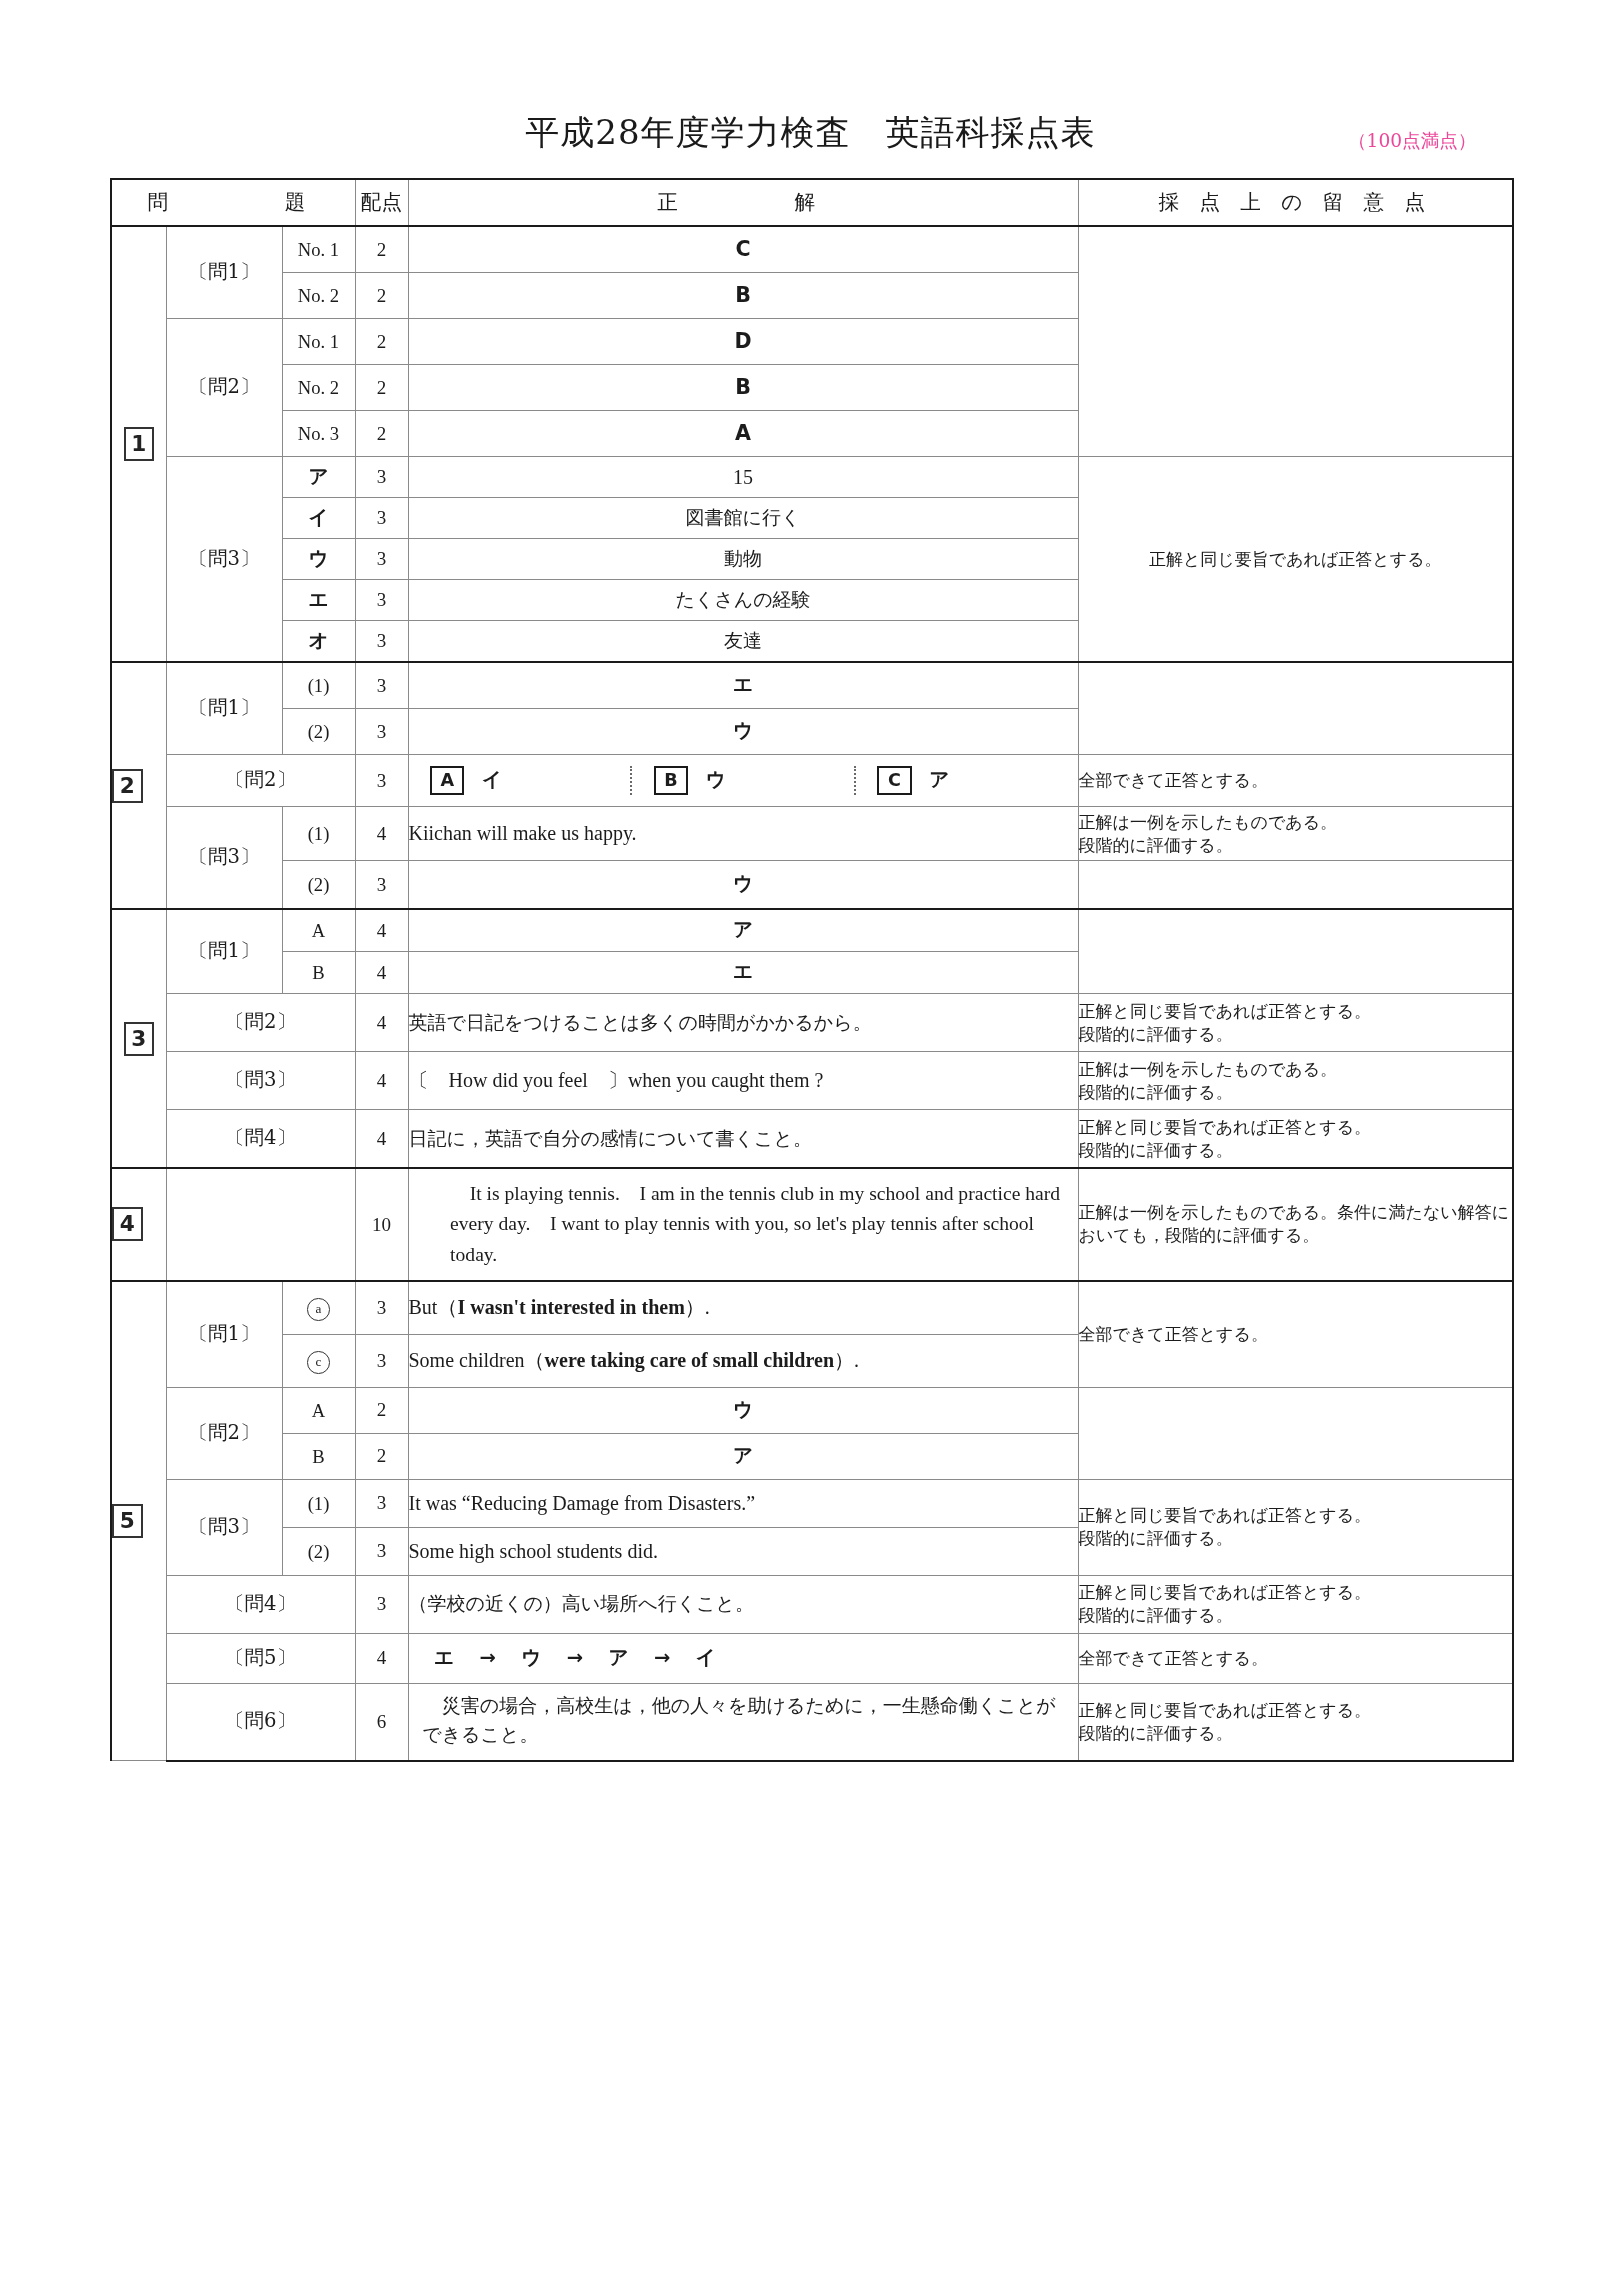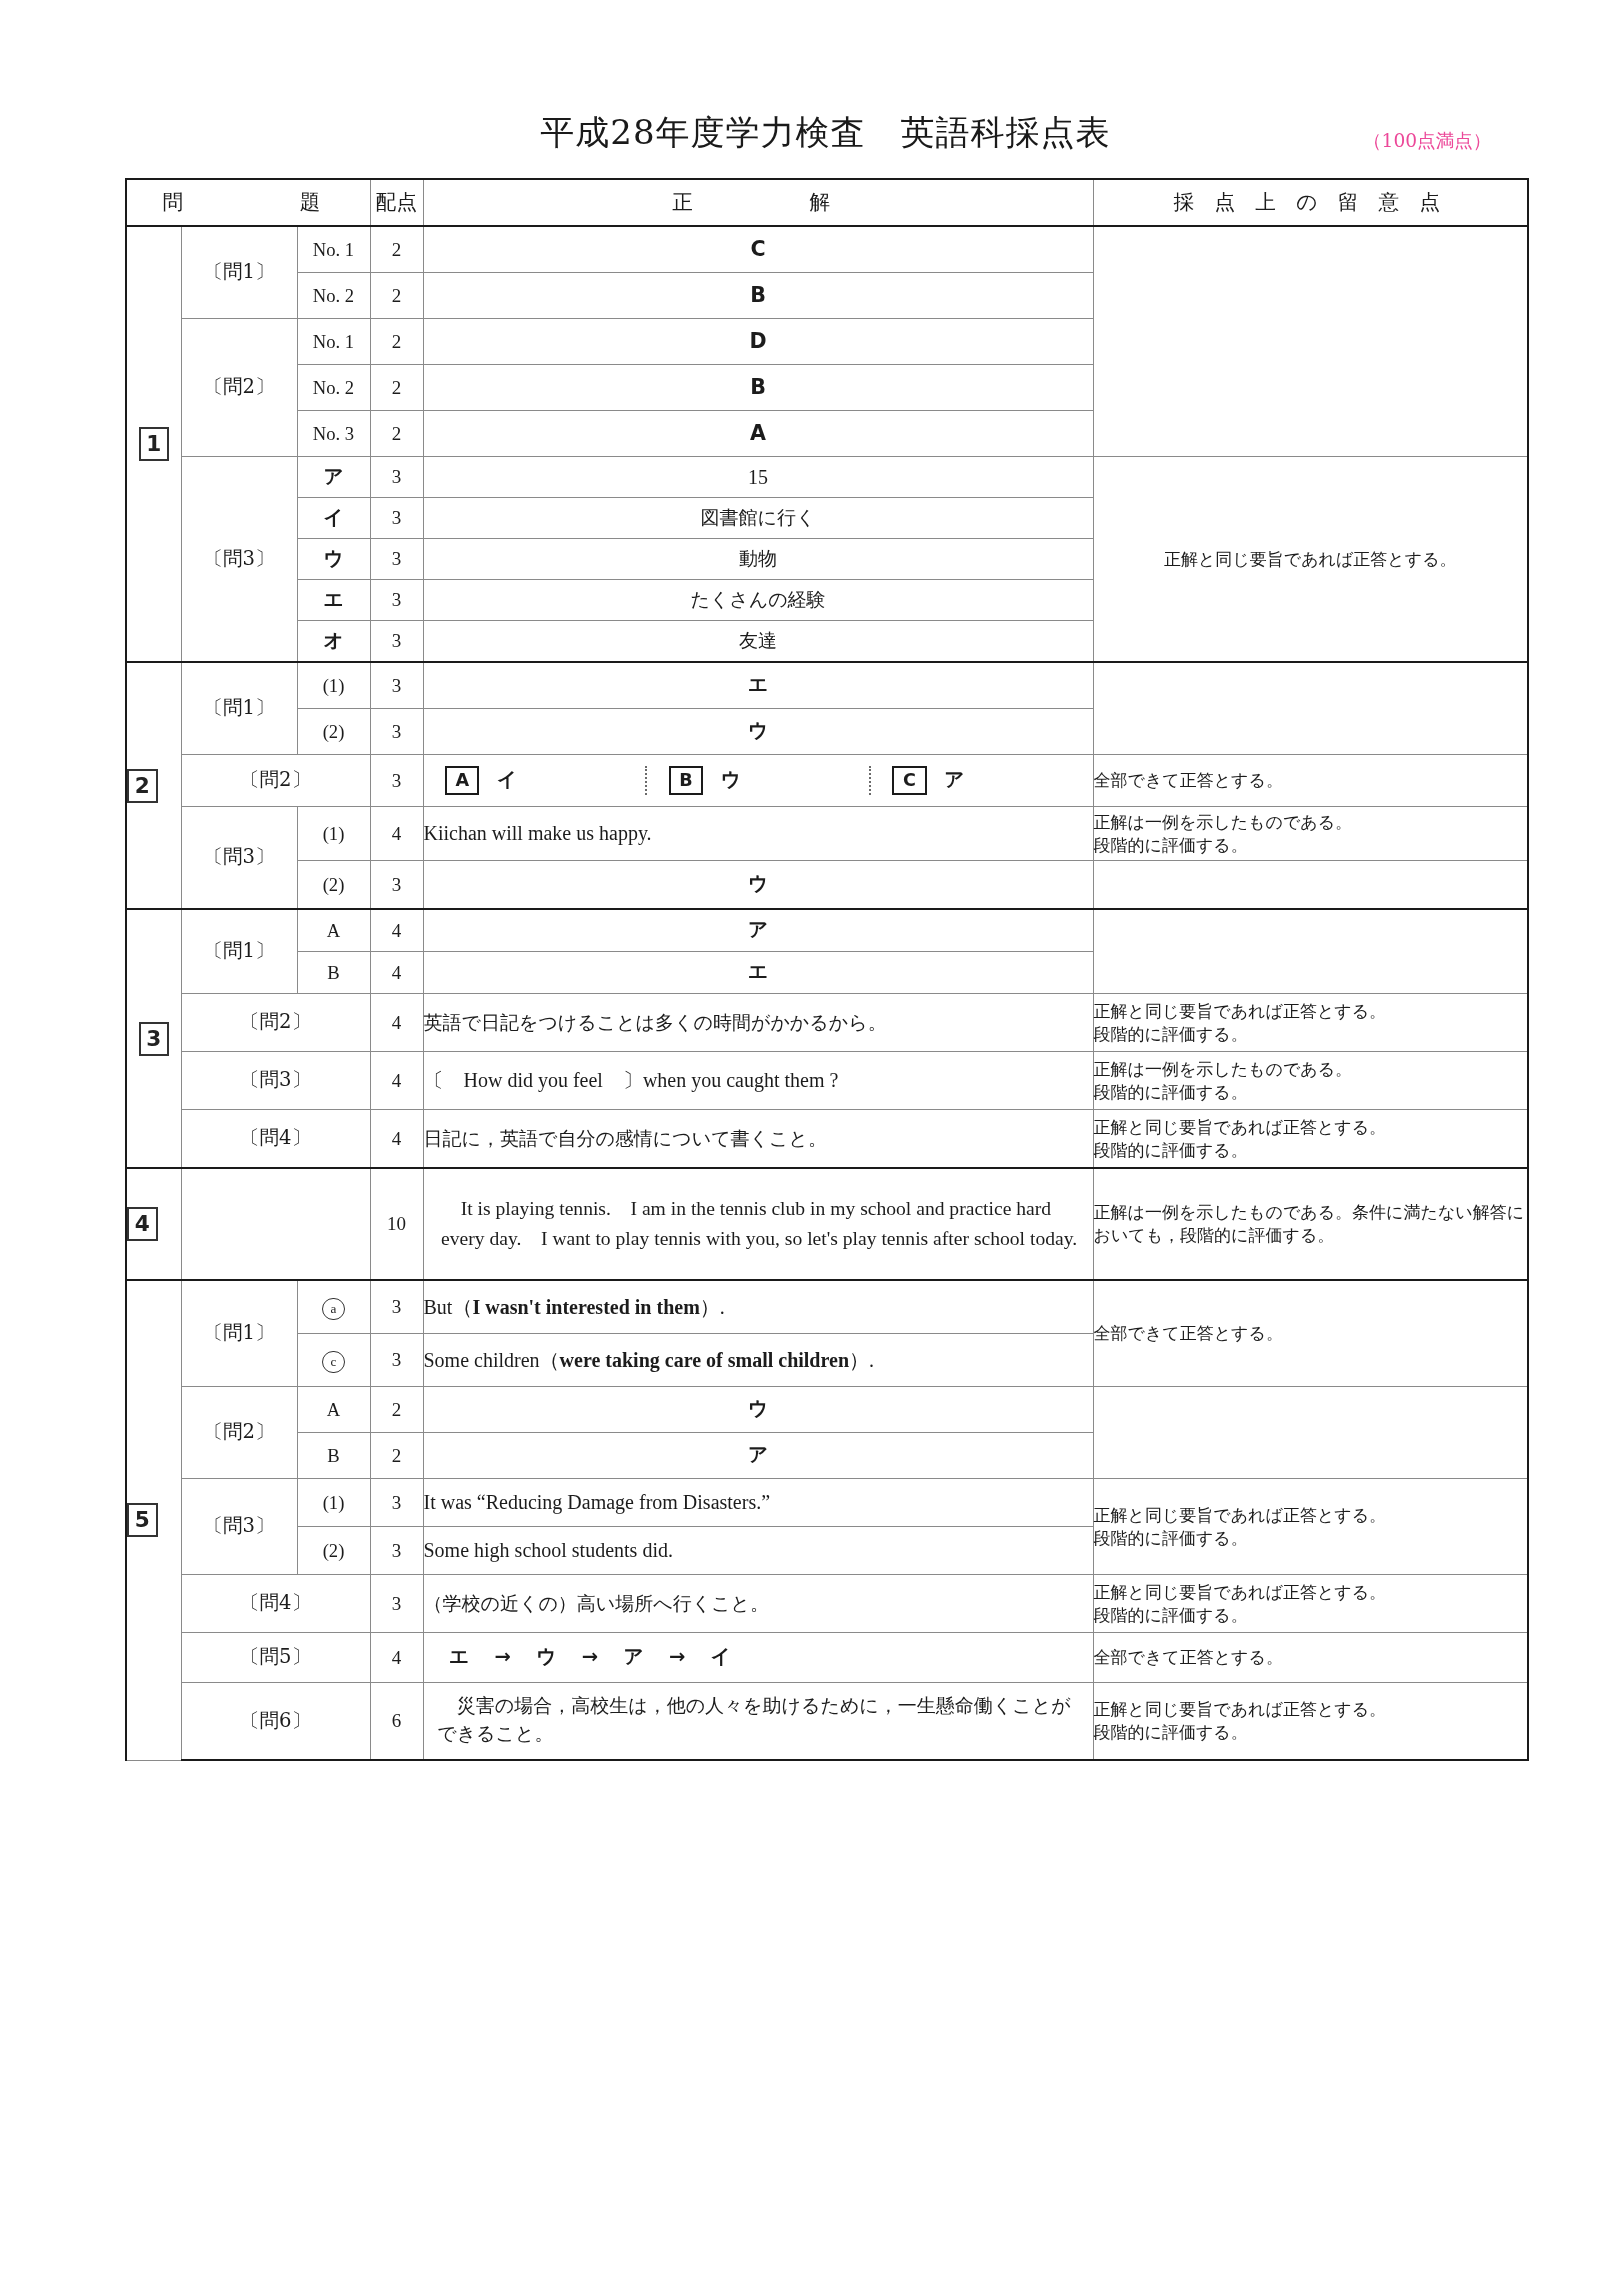--- a/index.html
+++ b/index.html
@@ -10,21 +10,21 @@
   body {
     width: 1621px;
     height: 2294px;
     font-family: "Liberation Serif", "DejaVu Serif", serif;
     color: #1c1c1c;
     position: relative;
     overflow: hidden;
   }
   .page {
     position: absolute;
-    left: 15px; top: 0;
+    left: 0; top: 0;
     width: 1604px;
     height: 2294px;
   }
 
   
   .title-row {
     position: absolute;
     left: 0;
     top: 110px;
     width: 1621px;
@@ -176,21 +176,21 @@
     line-height: 19.6px;
     border: 1.6px solid #333;
     border-radius: 50%;
     text-align: center;
     font-size: 13.2px;
     font-family: "Liberation Serif", serif;
   }
 
   .bold-ans { font-weight: bold; }
   .para { padding: 9.8px 13.7px 9.8px 17.6px; font-size: 19.6px; line-height: 1.55;
-          font-family: "Liberation Serif", serif; text-indent: 19.6px; }
+          font-family: "Liberation Serif", serif; text-indent: 19.6px; margin-left: 24px; }
   .arrow-seq { font-size: 19.6px; font-weight: bold; letter-spacing: 2.9px;
                font-family: "DejaVu Sans", sans-serif; padding-left: 25.5px; }
   .jp-para { padding: 8.8px 13.7px 8.8px 13.7px; font-size: 19px; line-height: 1.5;
              font-family: Liberation Mono, monospace; text-indent: 19.6px; }
 </style>
 </head>
 <body>
 
 <div class="page">
 

